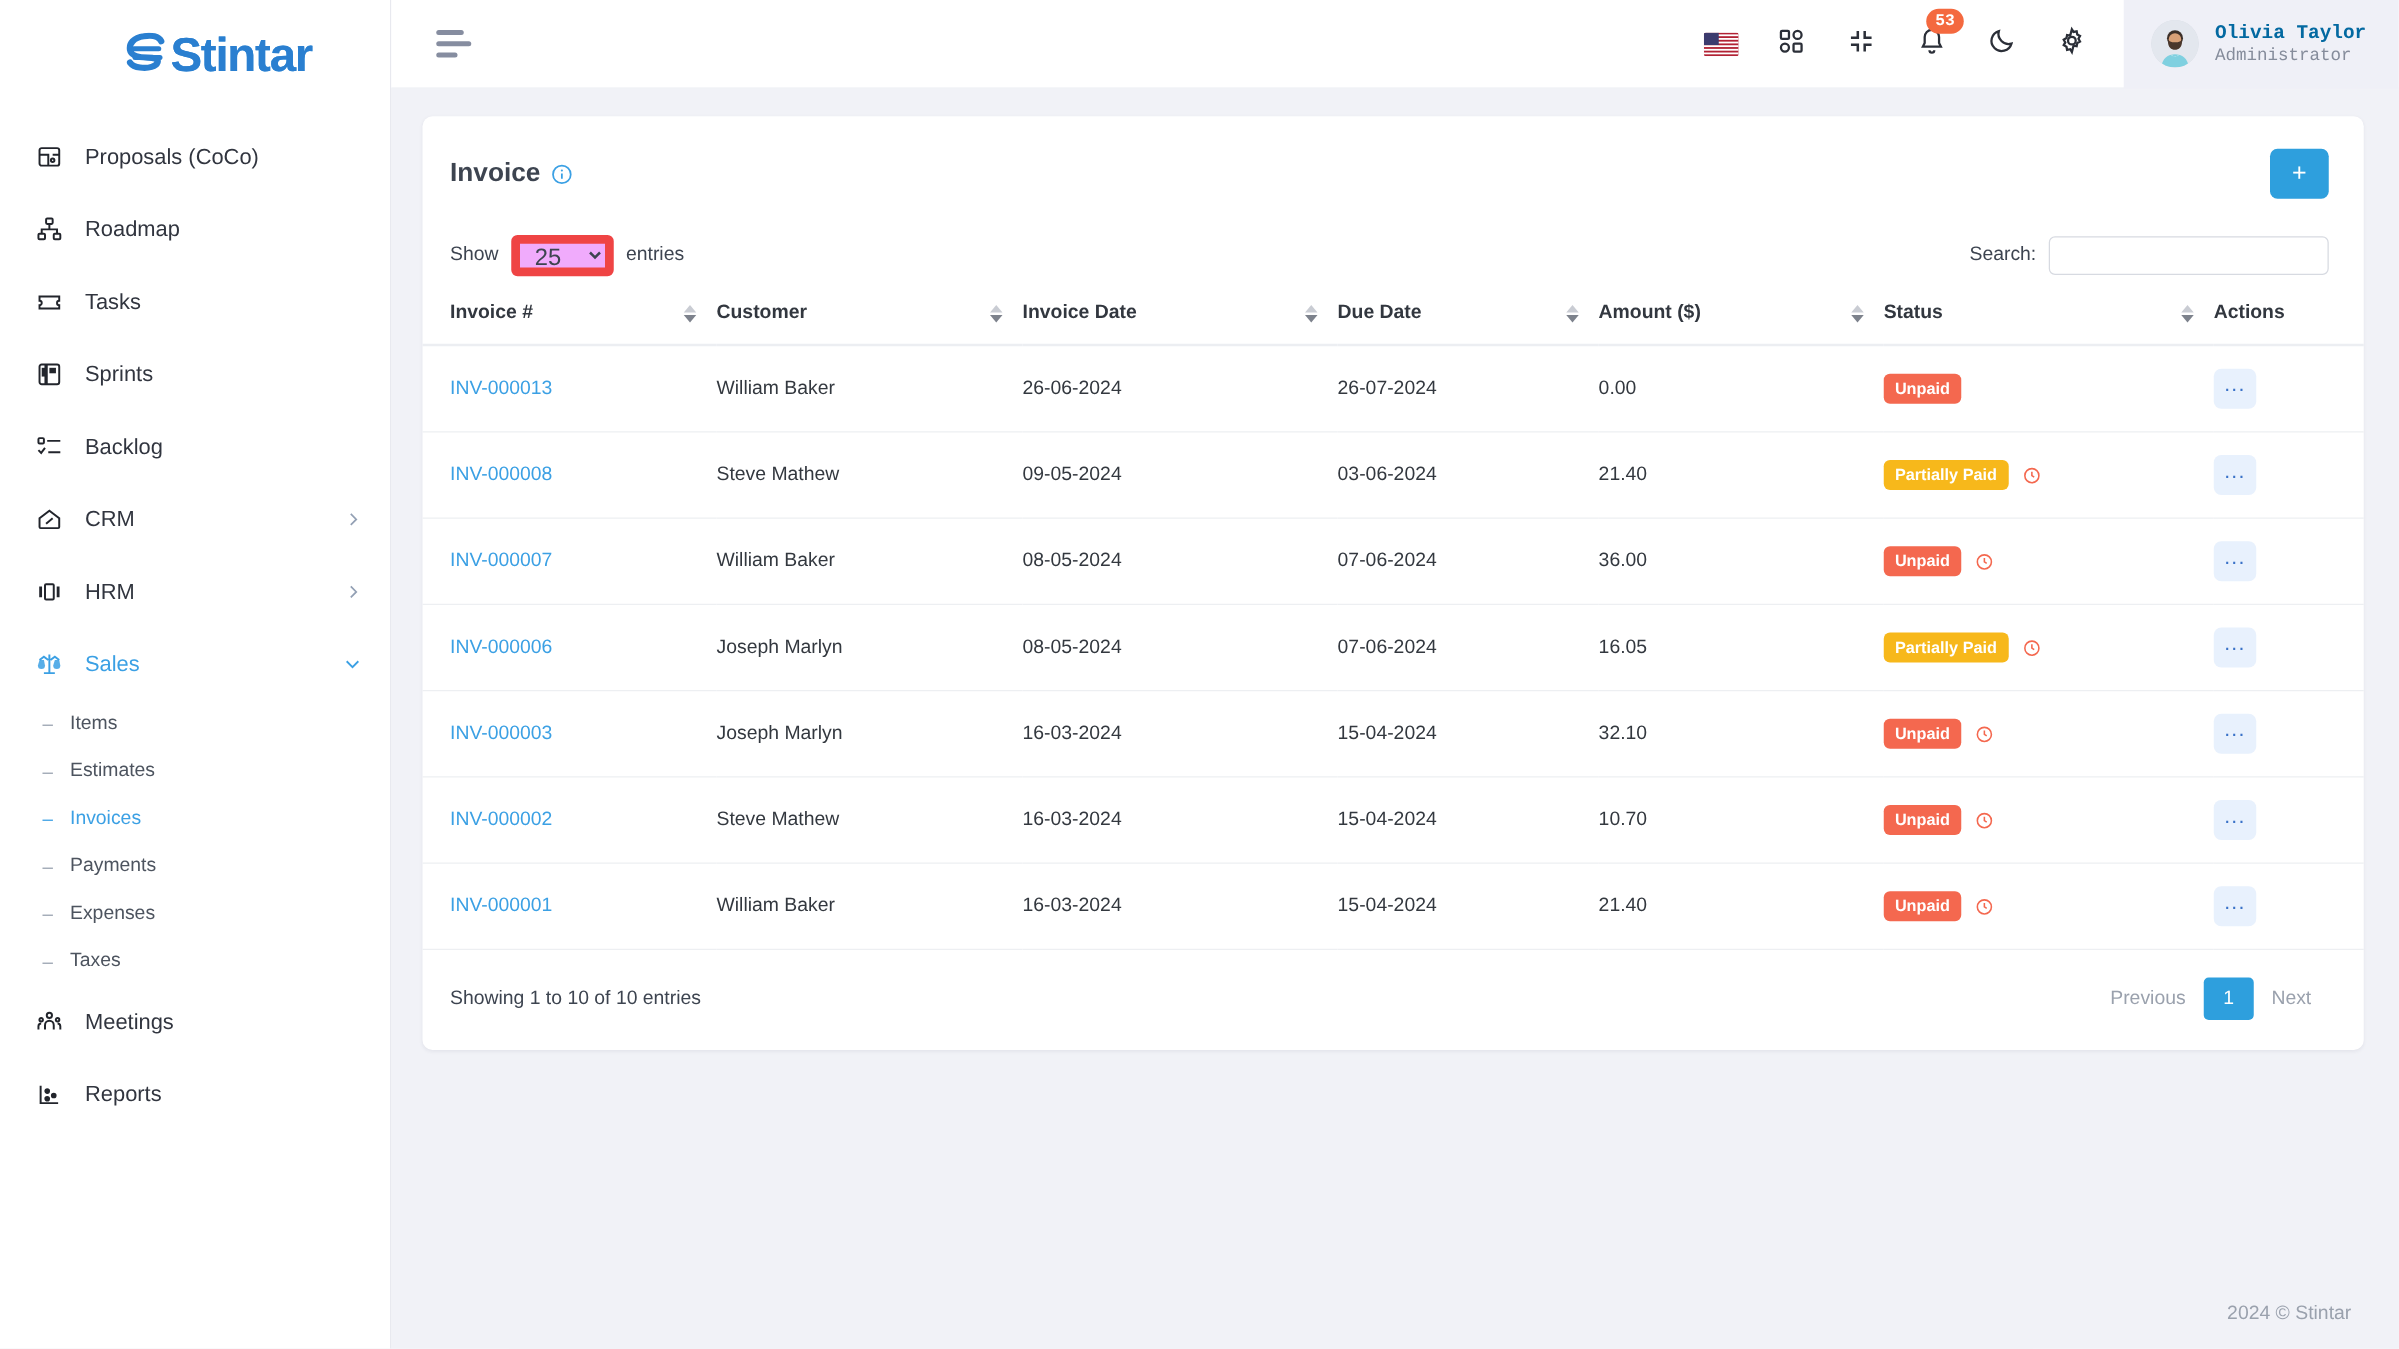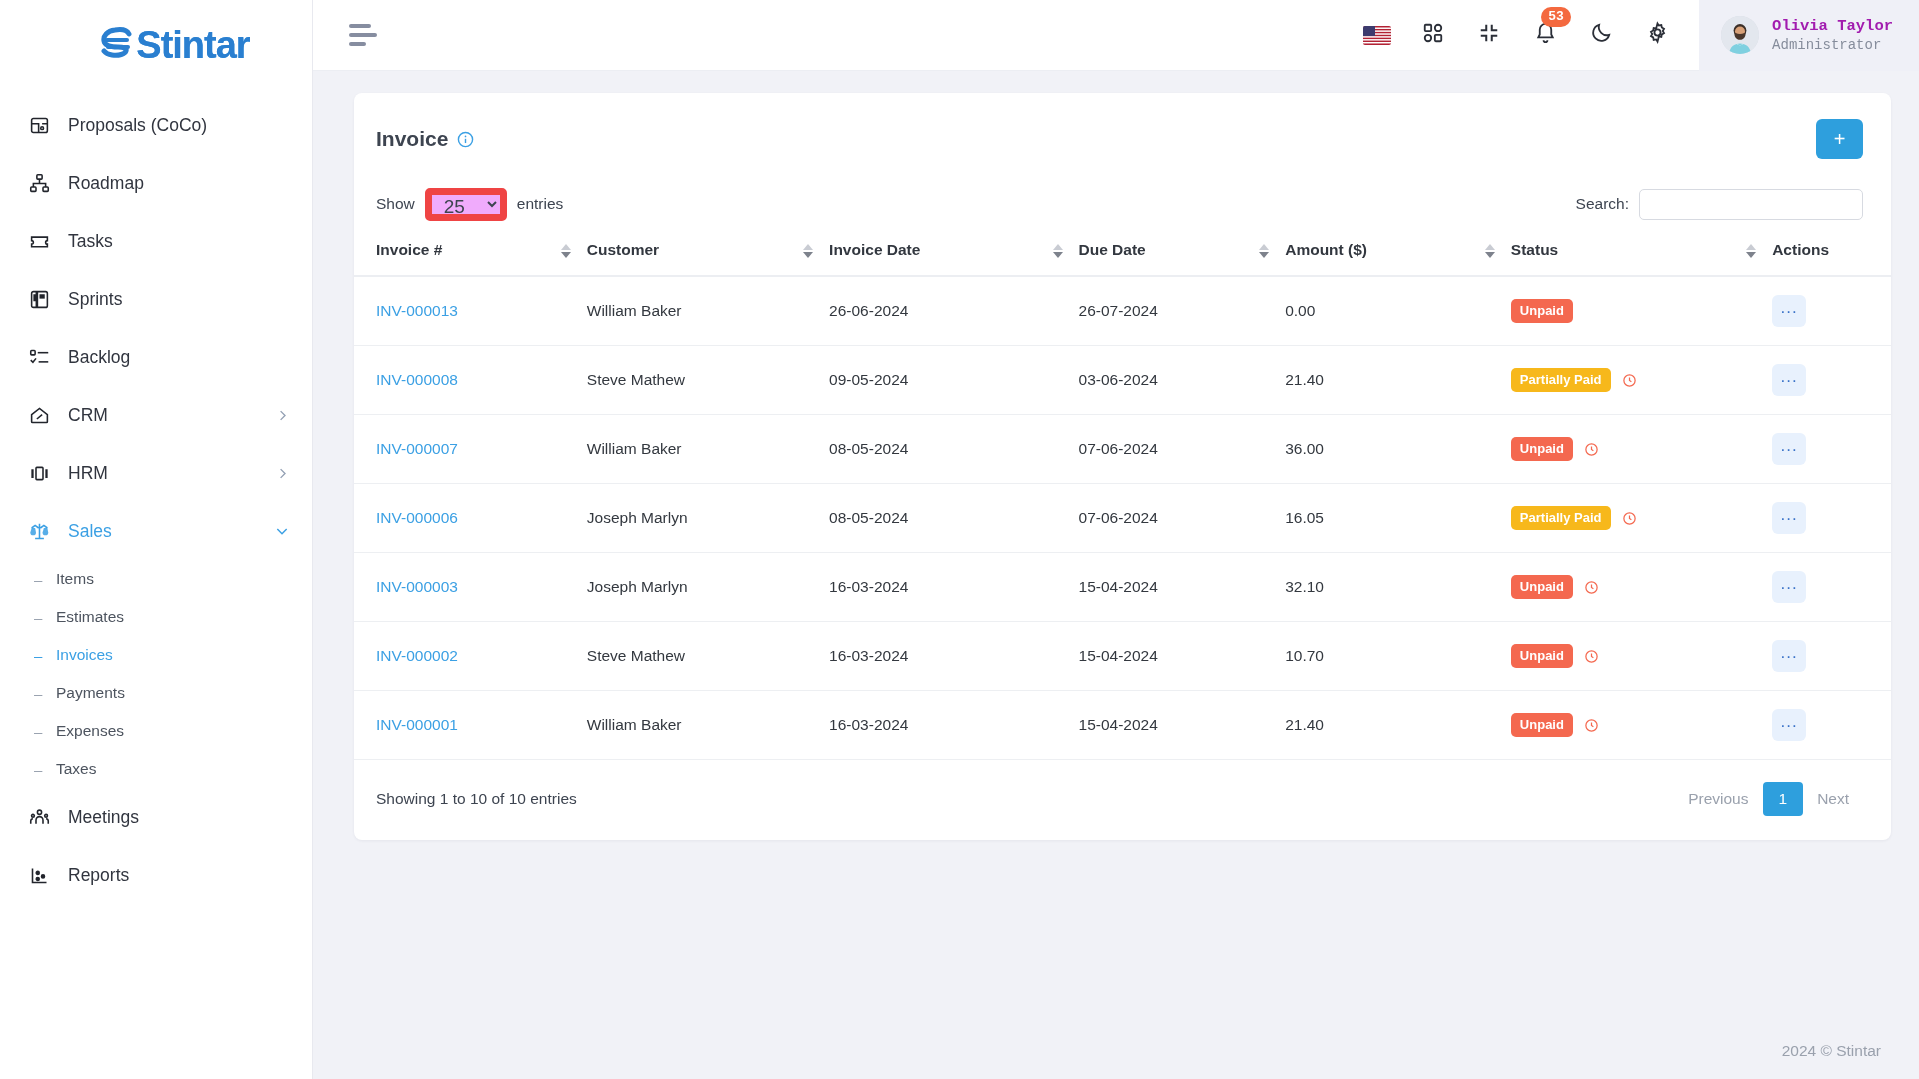--- a/index.html
+++ b/index.html
@@ -72,24 +72,24 @@
     position:absolute; top:-12px; left:12px; background:#f4693f; color:#fff;
     font-size:13px; font-weight:bold; border-radius:11px; padding: 2px 7px; min-width:30px;
     text-align:center; line-height:16px;
   }
   .profile {
     display:flex; align-items:center; gap:13px; height:71px; padding: 0 26px 0 22px;
     background:#eff0f7; cursor:pointer; min-width: 219px;
   }
   .avatar { width:38px; height:38px; border-radius:50%; overflow:hidden; flex:0 0 38px;
             background:#d9dde6; display:block; }
-  .pname { font-size:15.5px; color:#a21caf; font-weight:600; line-height:19px; white-space:nowrap;}
+  .pname { font-size:15.5px; color:#0369a1; font-weight:600; line-height:19px; white-space:nowrap;}
   .prole { font-size:14px; color:#858c9b; line-height:18px; }
 
-  .content { flex:1; padding: 22px 28px 0 25px; overflow:hidden;margin-left:16px; }
+  .content { flex:1; padding: 22px 28px 0 25px; overflow:hidden; }
   .card { background:#fff; border-radius:8px; box-shadow: 0 1px 3px rgba(30,40,70,.06); }
   .card-head { display:flex; align-items:center; padding: 26px 28px 22px 22px; }
   .card-title { font-size: 21px; color:#3d4450; display:flex; align-items:center; gap:9px; }
   .info-ic { color:#3ba0e4; display:flex; cursor:pointer; }
   .add-btn {
     margin-left:auto; width:47px; height:40px; border-radius:6px; background:#2e9fdd;
     border:none; color:#fff; font-size:20px; cursor:pointer; display:flex;
     align-items:center; justify-content:center; line-height:1;
   }
 

